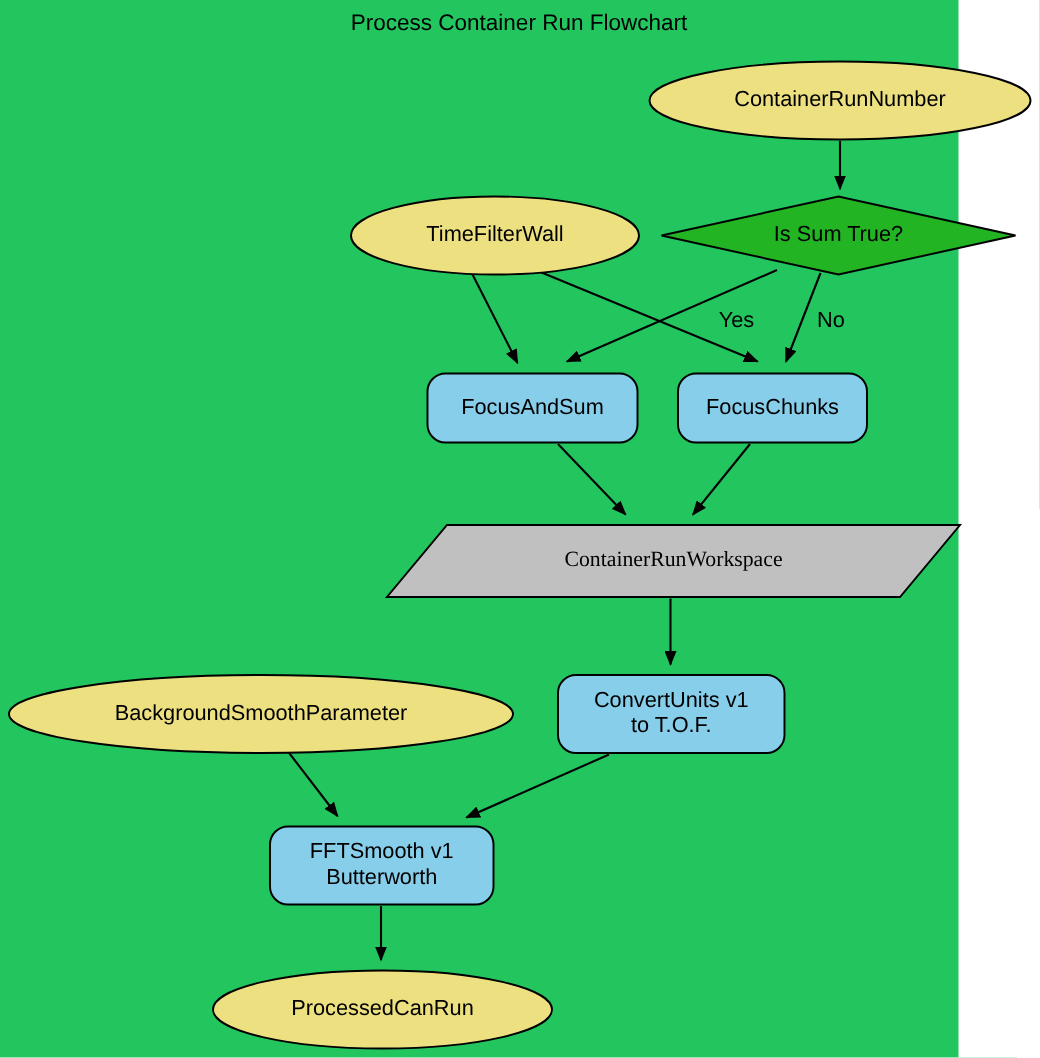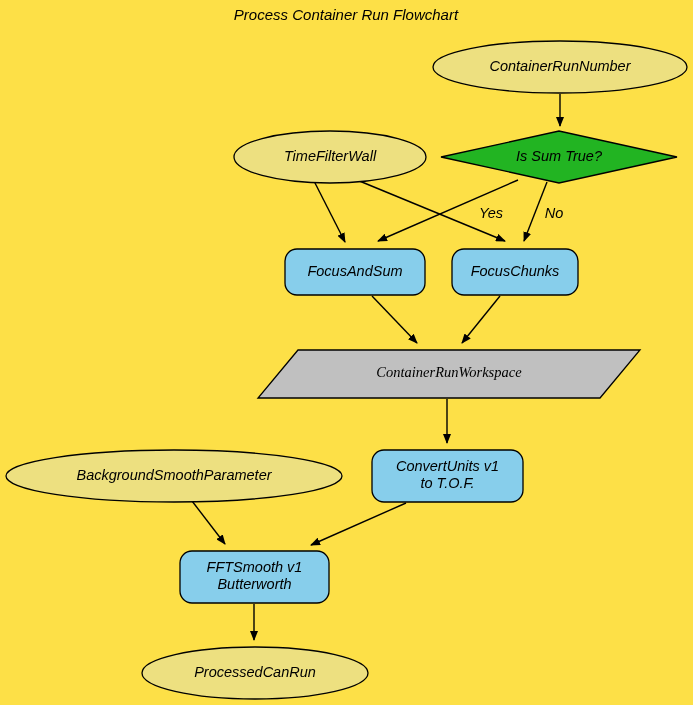--- a/index.html
+++ b/index.html
@@ -9,24 +9,23 @@
     background: #ffffff;
   }
   body {
     width: 693px;
     height: 705px;
     overflow: hidden;
     font-family: "Liberation Sans", sans-serif;
   }
   #flowchart-root {
     position: relative;
-    width: 693px;
+    width: 639px;
     height: 705px;
-    background: #fde047;
-    font-style: italic;
+    background: #22c55e;
   }
   svg#flow-svg {
     display: block;
     width: 693px;
     height: 705px;
   }
   .node-shape {
     stroke: #000000;
     stroke-width: 1.3;
   }

